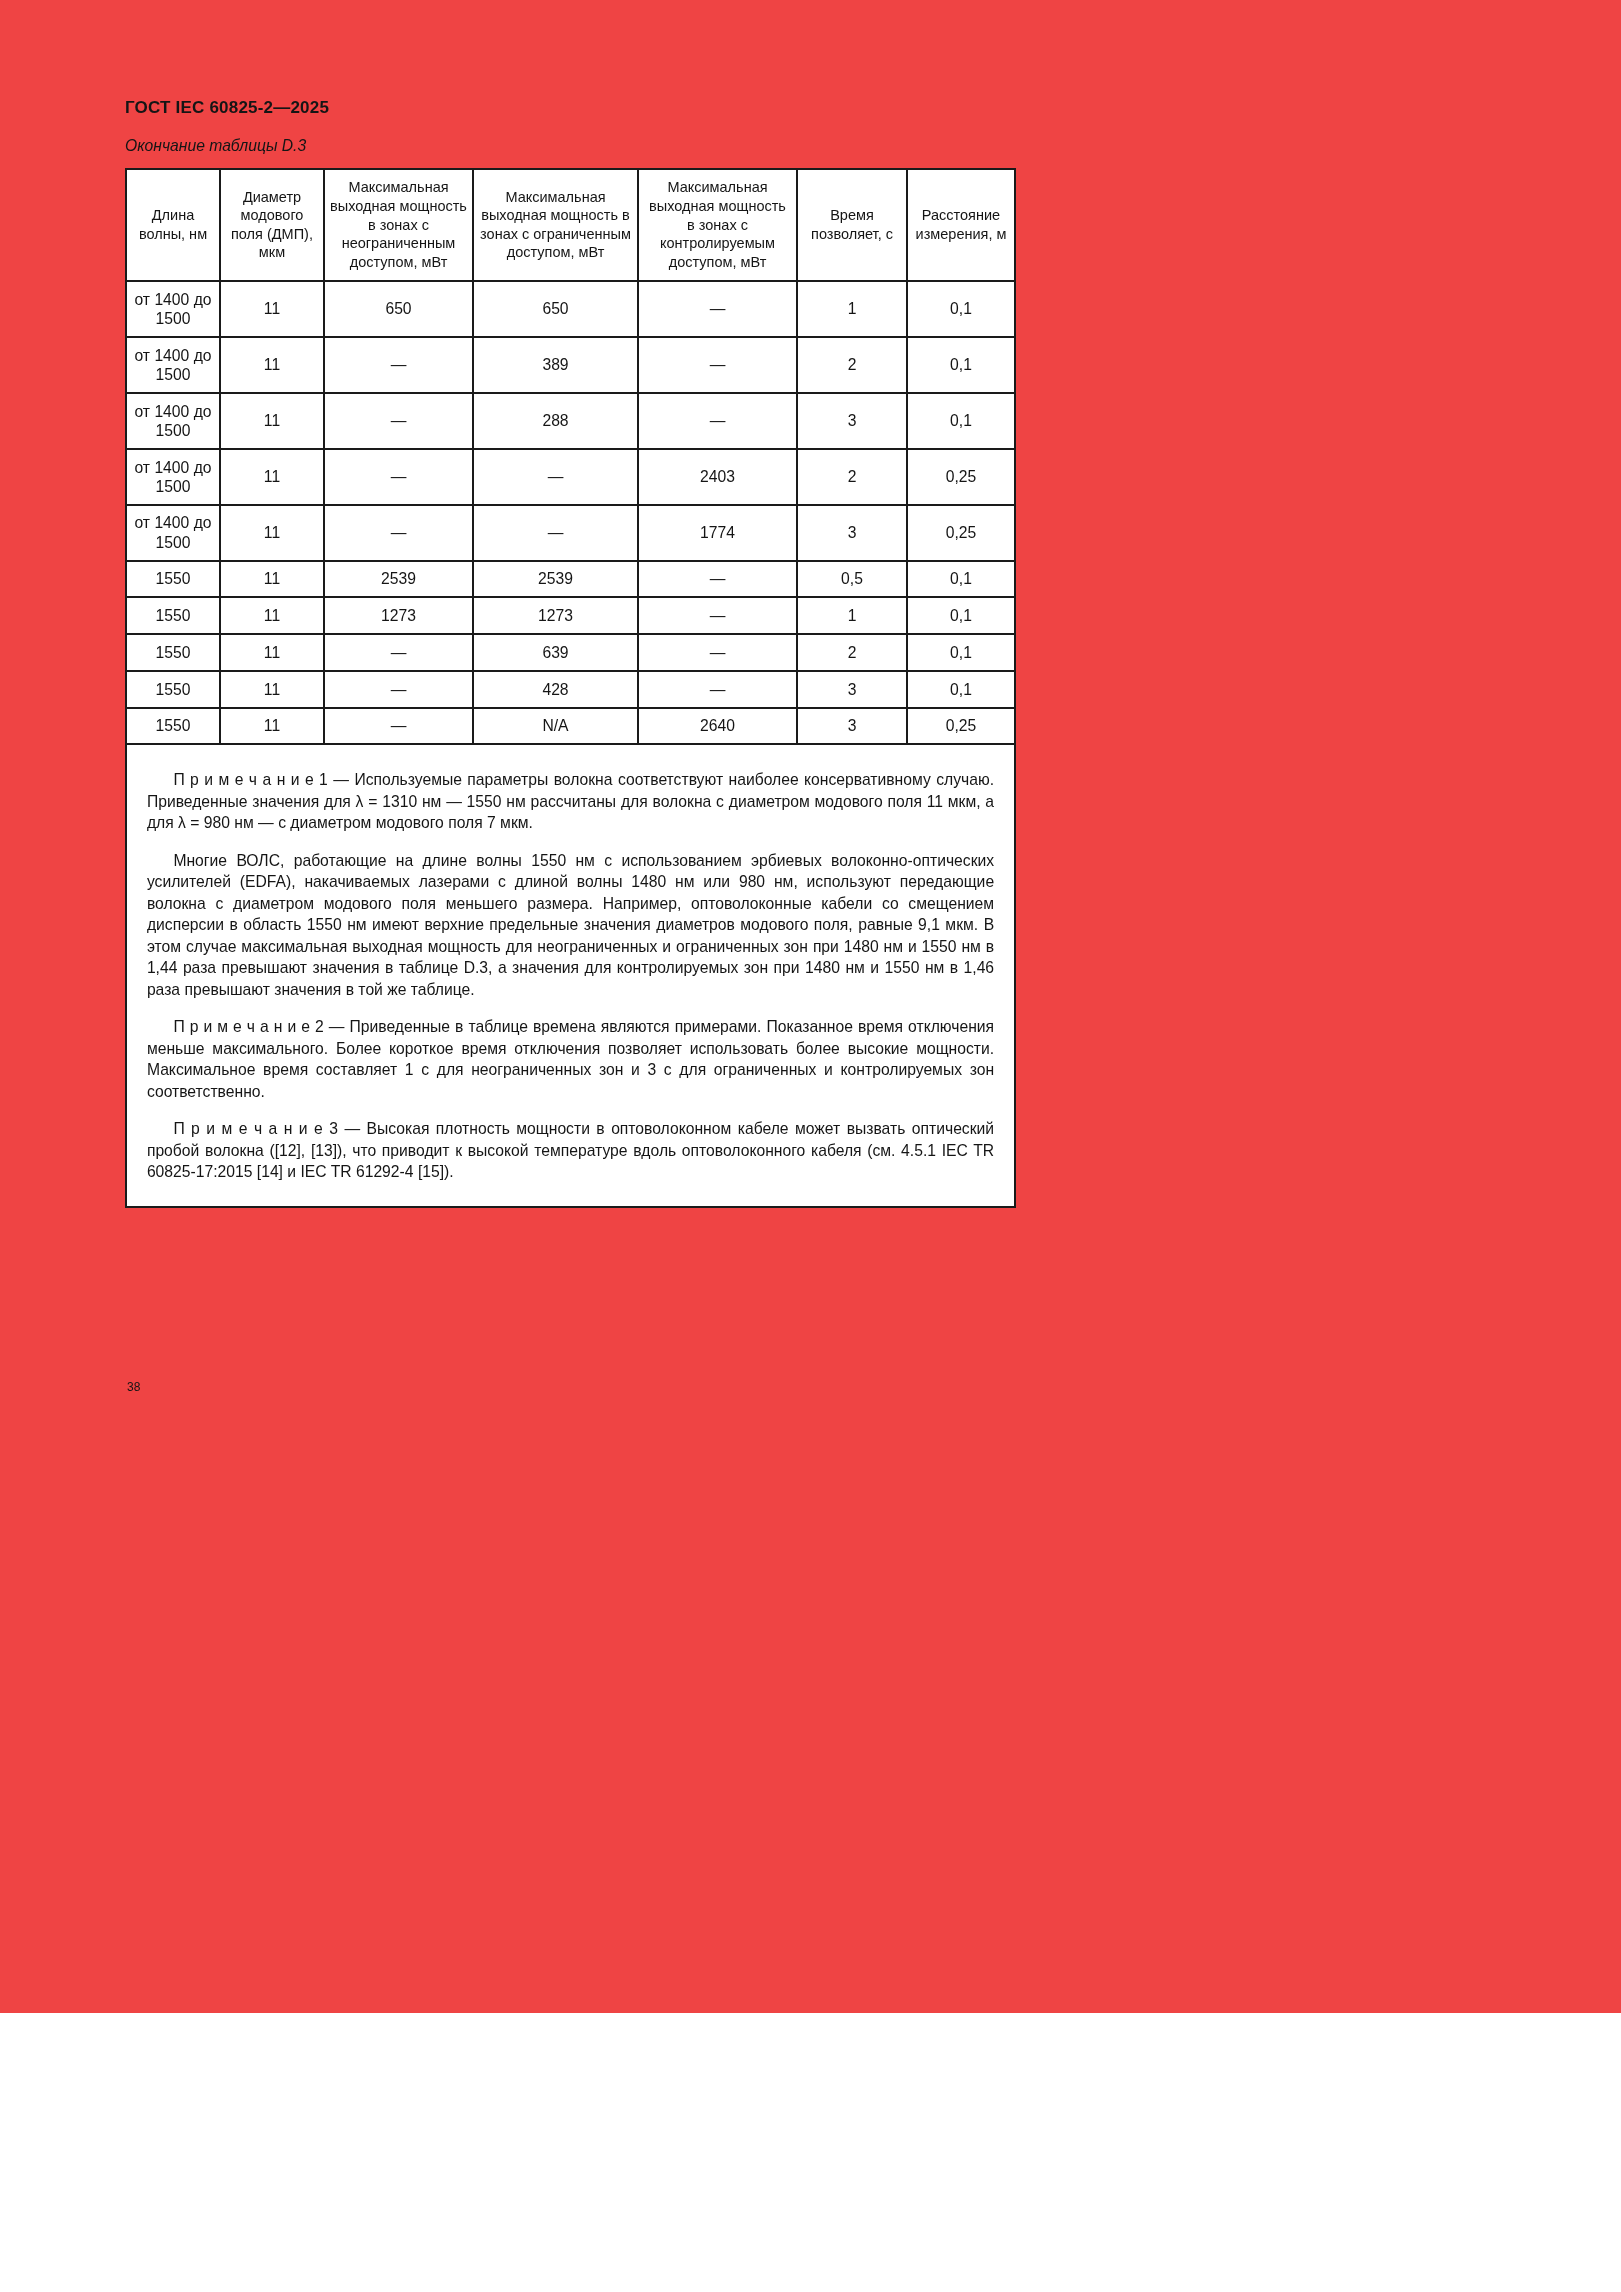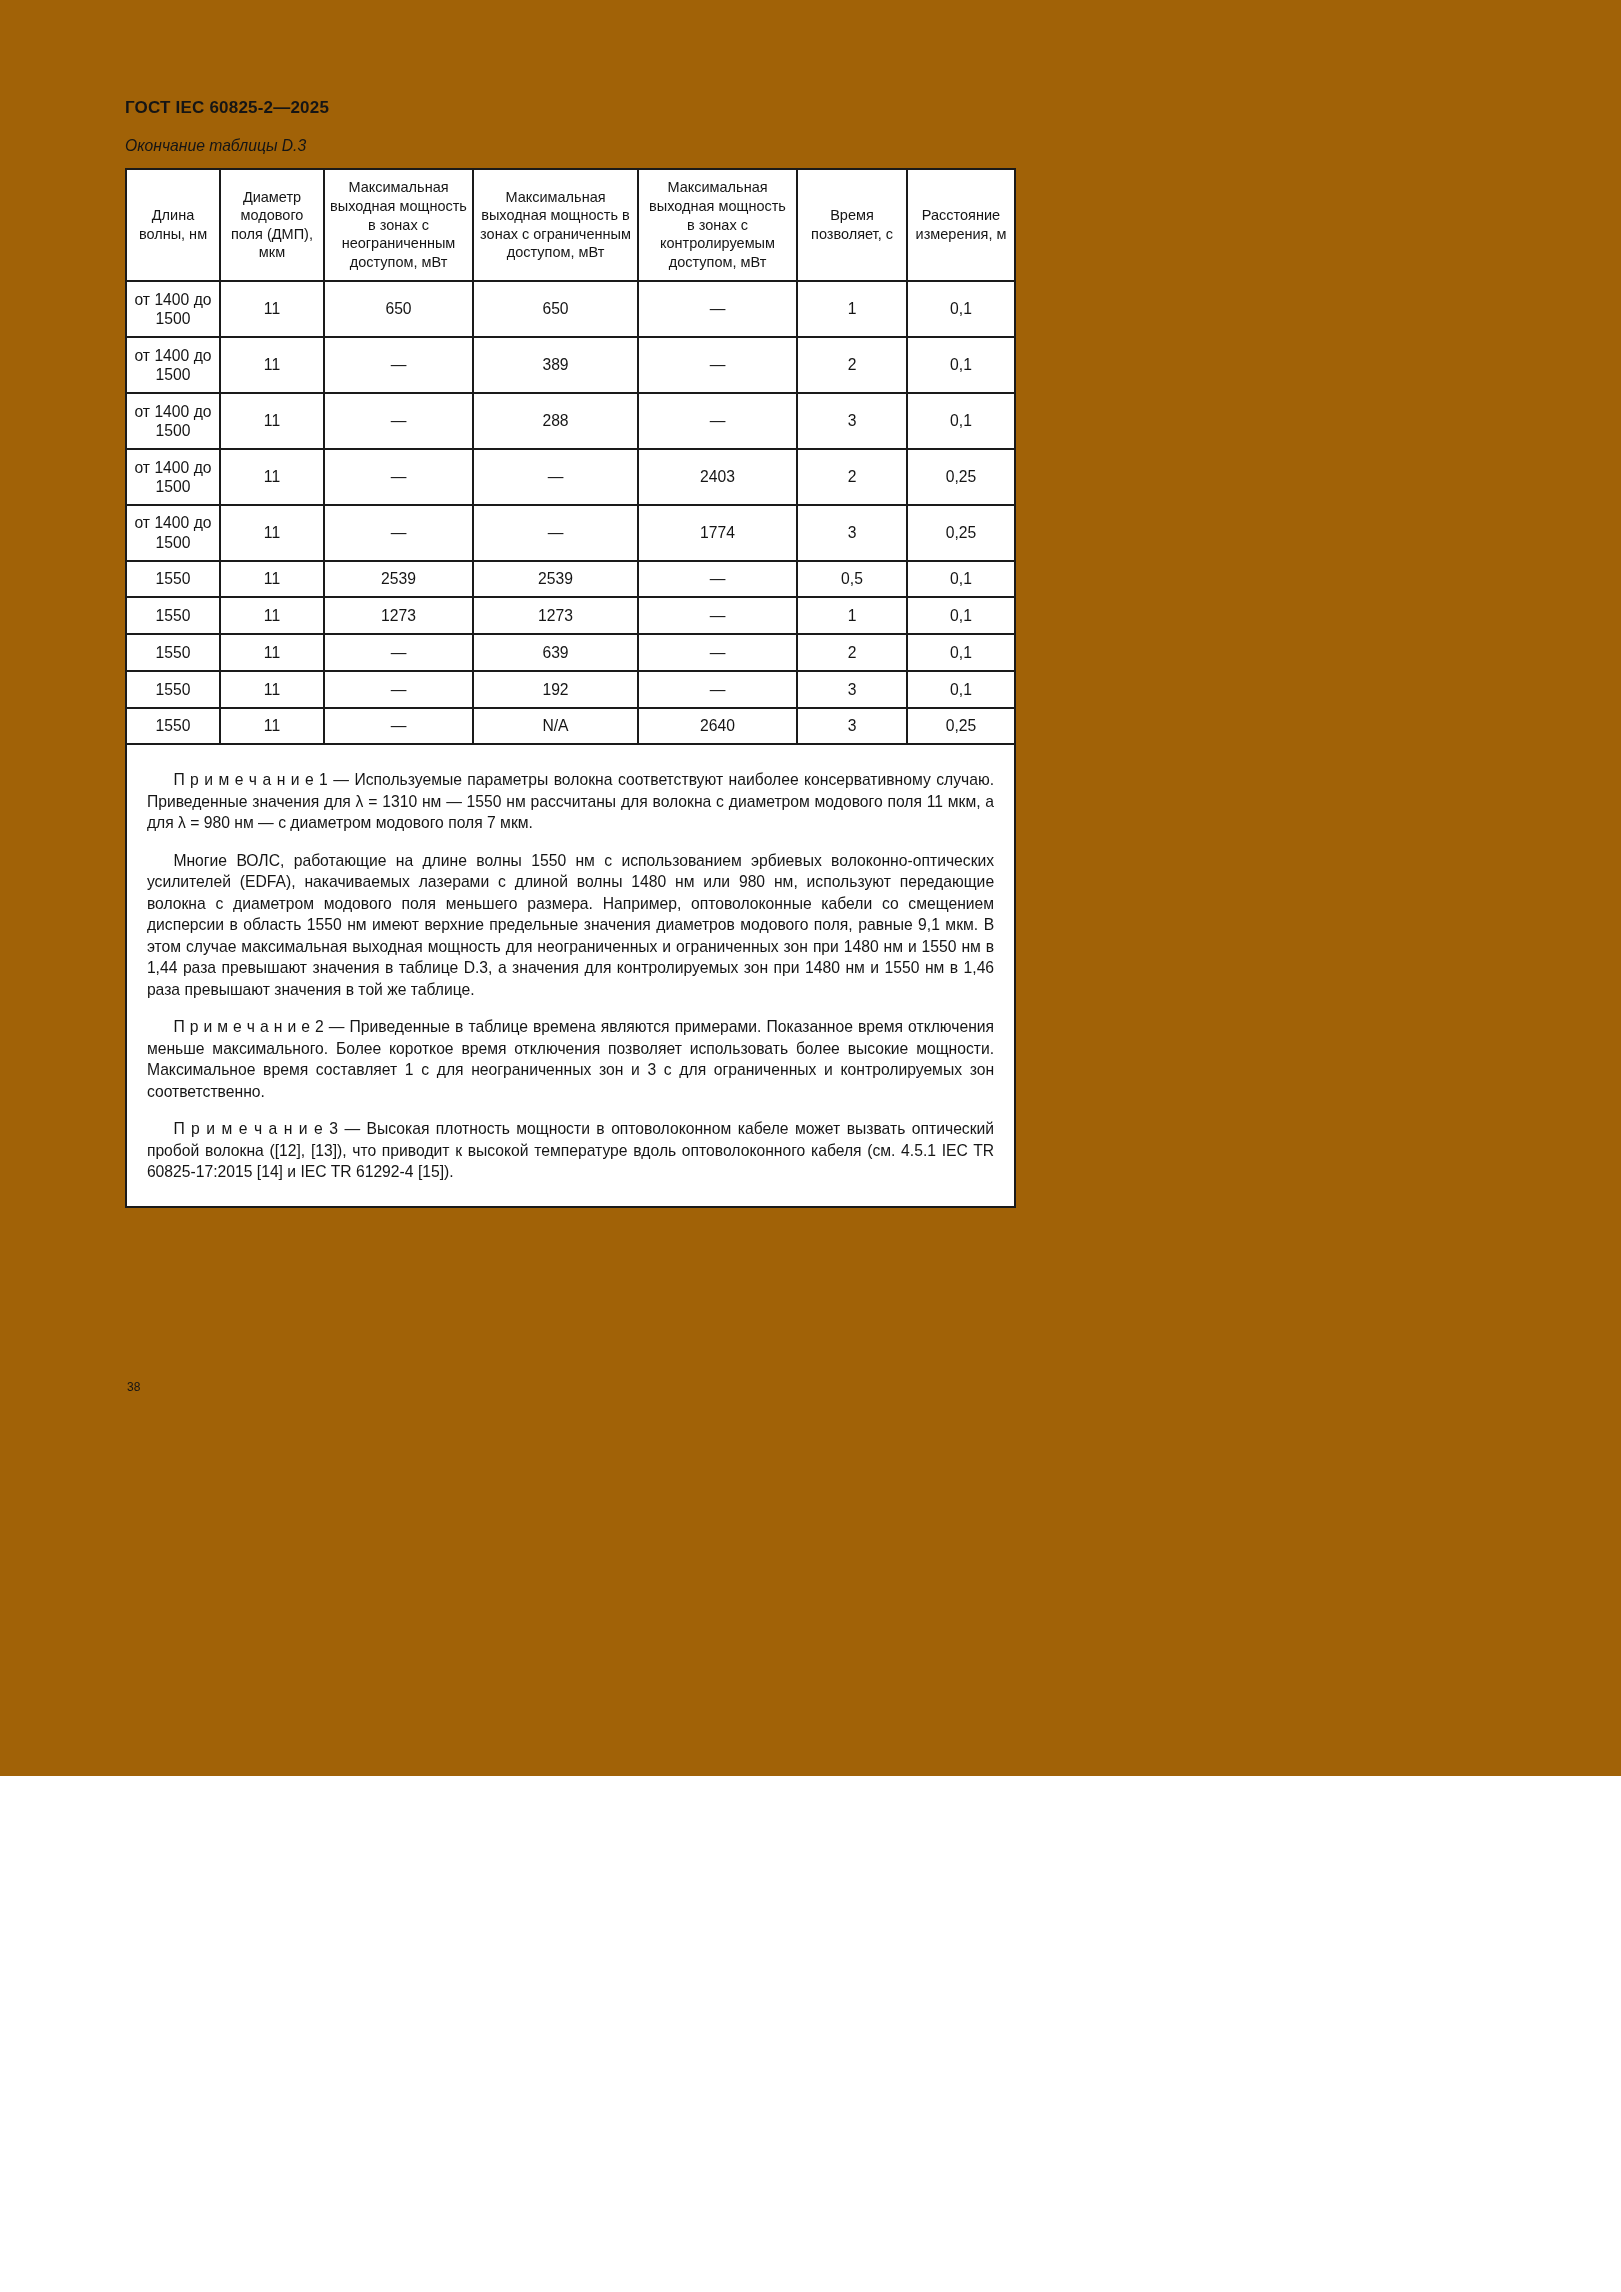--- a/index.html
+++ b/index.html
@@ -7,22 +7,22 @@
   body {
     width: 1621px;
     height: 2293px;
     background: #ffffff;
     font-family: "Liberation Sans", sans-serif;
     color: #151515;
   }
   .page {
     position: relative;
     width: 1621px;
-    height: 1776px;
-    background: #a16207;
+    height: 2013px;
+    background: #ef4444;
     overflow: hidden;
   }
   .content {
     position: absolute;
     left: 125px;
     top: 98px;
     width: 888px;
   }
   .doc-header {
     font-weight: bold;
@@ -180,21 +180,21 @@
             <td>—</td>
             <td>639</td>
             <td>—</td>
             <td>2</td>
             <td>0,1</td>
           </tr>
           <tr>
             <td>1550</td>
             <td>11</td>
             <td>—</td>
-            <td>192</td>
+            <td>428</td>
             <td>—</td>
             <td>3</td>
             <td>0,1</td>
           </tr>
           <tr>
             <td>1550</td>
             <td>11</td>
             <td>—</td>
             <td>N/A</td>
             <td>2640</td>

